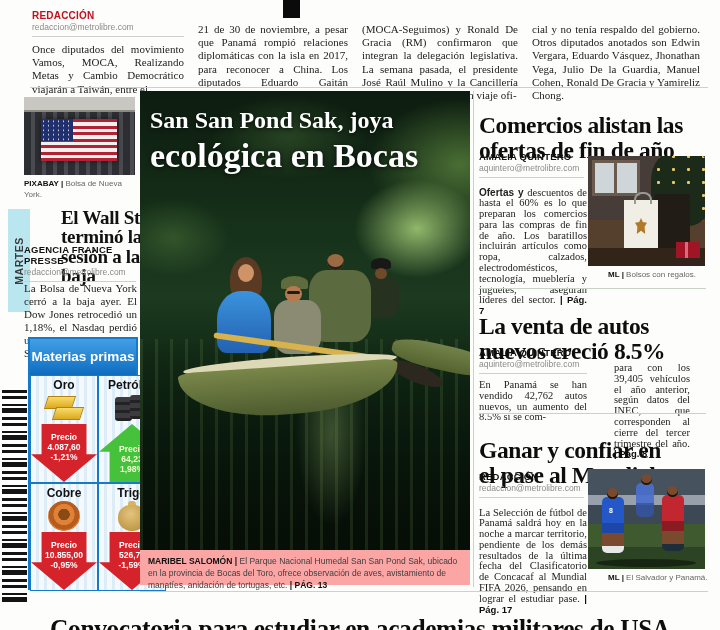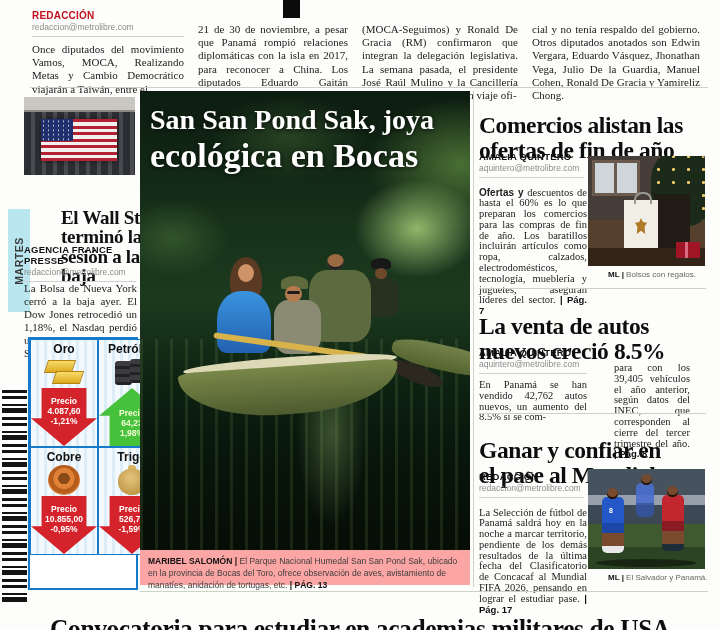--- a/index.html
+++ b/index.html
@@ -73,21 +73,21 @@
       radial-gradient(130px 95px at 97% 16%, rgba(92,134,62,.75), transparent 70%),
       radial-gradient(80px 55px at 10% 32%, rgba(72,112,56,.55), transparent 70%),
       radial-gradient(110px 60px at 45% 10%, rgba(44,74,38,.8), transparent 70%),
       linear-gradient(180deg,#0d1c10 0%,#163019 28%,#1c3a20 45%,#122a15 58%,#0b1d0f 78%,#091508 100%);}
   .water{position:absolute;left:0;bottom:0;width:100%;height:46%;
       background:radial-gradient(50px 130px at 58% 45%, rgba(150,182,108,.35), transparent 70%),
       repeating-linear-gradient(90deg, rgba(142,180,100,.14) 0 3px, transparent 3px 15px),
       linear-gradient(180deg, rgba(18,40,20,0), rgba(4,10,5,.65));}
   .mp-headline{position:absolute;left:10px;top:12px;color:#fff;font-weight:600;
       text-shadow:0 1px 4px rgba(0,0,0,.75);}
-  .mp-line1{font-size:28px;line-height:34px;}
+  .mp-line1{font-size:24px;line-height:34px;}
   .mp-line2{font-size:34px;line-height:38px;}
   .canoe-scene{position:absolute;left:35px;top:158px;width:290px;height:230px;}
   .cs{position:absolute;}
   .hair{left:55px;top:8px;width:32px;height:46px;background:#5a3a22;border-radius:50% 50% 42% 42%;}
   .face-w{left:63px;top:15px;width:16px;height:18px;background:#cf9368;border-radius:50%;}
   .torso-blue{left:42px;top:42px;width:54px;height:62px;background:linear-gradient(180deg,#3b93dd,#2361b2);border-radius:45% 45% 18% 18%;}
   .cap{left:106px;top:27px;width:27px;height:13px;background:#5f6b3c;border-radius:50% 50% 10% 10%;}
   .face-g{left:110px;top:37px;width:17px;height:16px;background:#b57a4d;border-radius:50%;}
   .face-g::after{content:"";position:absolute;left:2px;top:5px;width:13px;height:3px;background:#1c1c1c;border-radius:2px;}
   .torso-gray{left:99px;top:51px;width:47px;height:54px;background:#8b8b74;border-radius:30%;}
@@ -186,29 +186,36 @@
   <div class="abs day-tab">
     <span>MARTES</span>
   </div>
 
   <div class="abs flag-photo">
     <div class="colonnade"></div>
     <div class="flag">
       <div class="canton"></div>
     </div>
   </div>
+  <div class="abs photo-caption ws-caption">
+    <b>PIXABAY |</b>
+    <span>Bolsa de Nueva York.</span>
+  </div>
   <h2 class="abs serif ws-headline">El Wall Street terminó la sesión a la baja</h2>
   <div class="abs ws-byline">
     <div class="byline-name">AGENCIA FRANCE PRESSE</div>
     <div class="byline-email">redaccion@metrolibre.com</div>
     <hr class="byline-rule">
   </div>
   <p class="abs serif ws-body">La Bolsa de Nueva York cerró a la baja ayer. El Dow Jones retrocedió un 1,18%, el Nasdaq perdió un 0,84% y el índice S&amp;P 500 cayó un 0,91%.</p>
 
   <div class="abs commod">
+    <div class="commod-header">
+      <span>Materias primas</span>
+    </div>
     <div class="commod-grid">
       <div class="commod-cell">
         <div class="commod-name">Oro</div>
         <div class="commod-icon icon-gold">
             <div class="b1"></div>
             <div class="b2"></div>
           </div>
         <div class="badge badge-down">
           <span>Precio</span>
           <span>4.087,60</span>

